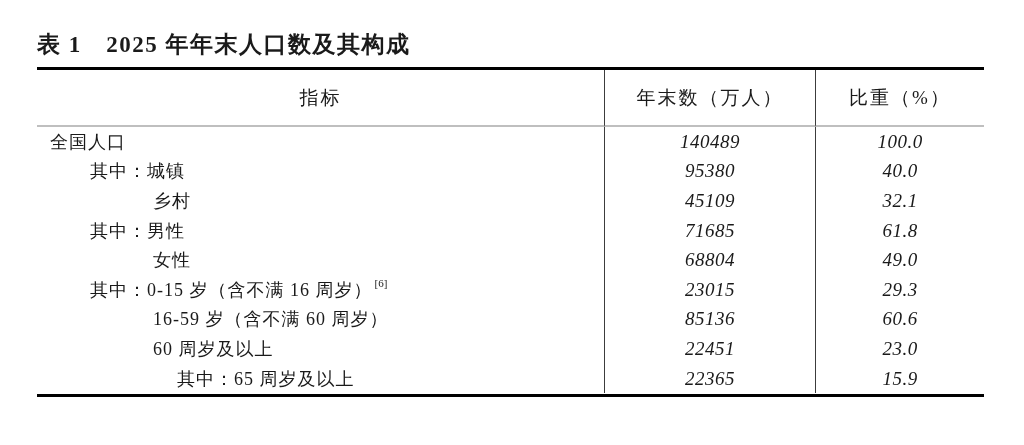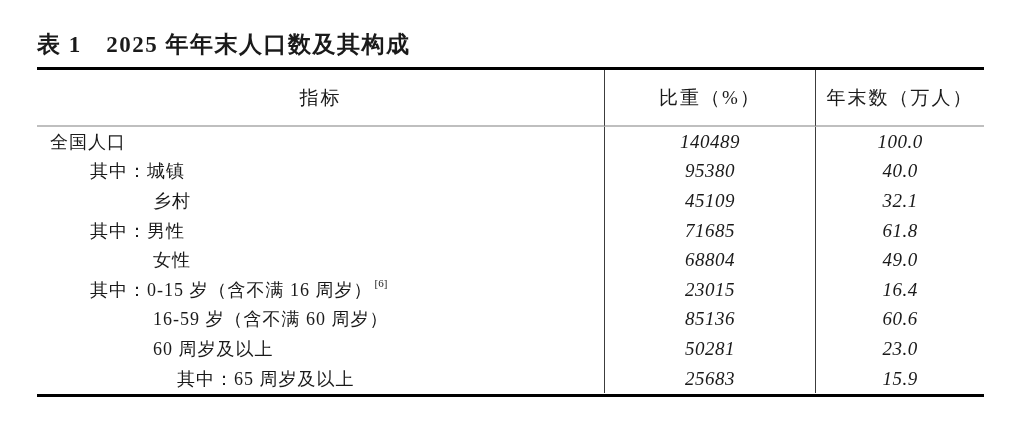--- a/index.html
+++ b/index.html
@@ -62,22 +62,22 @@
 </head>
 <body>
 
 <div class="page">
 
   <div class="title">表 1　2025 年年末人口数及其构成</div>
 
   <div class="tbl">
 
     <div class="cell hcell">指标</div>
+    <div class="cell hcell c2">年末数（万人）</div>
     <div class="cell hcell c3">比重（%）</div>
-    <div class="cell hcell c2">年末数（万人）</div>
 
     <div class="cell label indent-0"><span>全国人口</span></div>
     <div class="cell c2 num">140489</div>
     <div class="cell c3 num">100.0</div>
 
     <div class="cell label indent-1"><span>其中：城镇</span></div>
     <div class="cell c2 num">95380</div>
     <div class="cell c3 num">40.0</div>
 
     <div class="cell label indent-2"><span>乡村</span></div>
@@ -87,28 +87,28 @@
     <div class="cell label indent-1"><span>其中：男性</span></div>
     <div class="cell c2 num">71685</div>
     <div class="cell c3 num">61.8</div>
 
     <div class="cell label indent-2"><span>女性</span></div>
     <div class="cell c2 num">68804</div>
     <div class="cell c3 num">49.0</div>
 
     <div class="cell label indent-1"><span>其中：0-15 岁（含不满 16 周岁）</span><sup class="fnote">[6]</sup></div>
     <div class="cell c2 num">23015</div>
-    <div class="cell c3 num">16.4</div>
+    <div class="cell c3 num">29.3</div>
 
     <div class="cell label indent-2"><span>16-59 岁（含不满 60 周岁）</span></div>
     <div class="cell c2 num">85136</div>
     <div class="cell c3 num">60.6</div>
 
     <div class="cell label indent-2"><span>60 周岁及以上</span></div>
-    <div class="cell c2 num">50281</div>
+    <div class="cell c2 num">22451</div>
     <div class="cell c3 num">23.0</div>
 
     <div class="cell label indent-3"><span>其中：65 周岁及以上</span></div>
-    <div class="cell c2 num">25683</div>
+    <div class="cell c2 num">22365</div>
     <div class="cell c3 num">15.9</div>
 
   </div>
 </div>
 
 </body></html>

